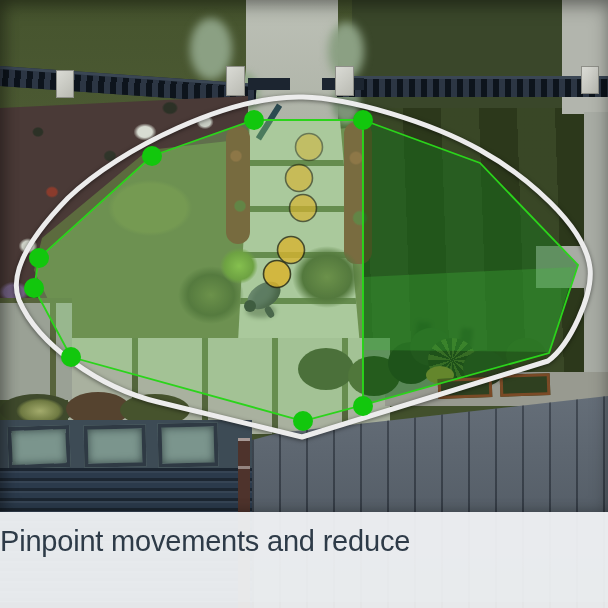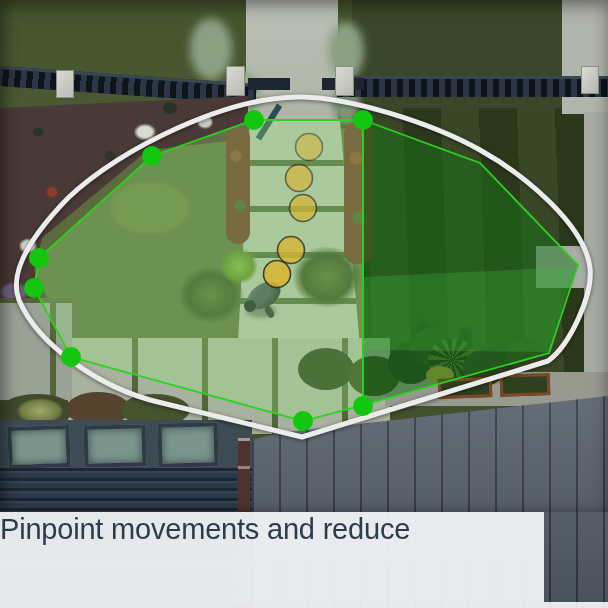--- a/index.html
+++ b/index.html
@@ -122,22 +122,22 @@
   .p-head{left:8px;top:20px;width:12px;height:12px;border-radius:50%;background:#1b2026;}
   .p-leg{left:30px;top:26px;width:7px;height:12px;border-radius:40%;background:#2a2f36;transform:rotate(-30deg);}
 
   .vignette{left:0;top:0;width:608px;height:512px;box-shadow:inset 0 6px 18px rgba(0,0,0,.35), inset 6px 0 14px rgba(0,0,0,.2);pointer-events:none;}
 
   
   .overlay-svg{left:0;top:0;width:608px;height:608px;z-index:20;}
   .boundary{filter:drop-shadow(0 1px 2px rgba(0,0,0,.5));}
 
   
-  .caption{left:0;top:512px;width:544px;height:90px;z-index:30;background:rgba(242,244,247,.94);
-    text-align:center;}
+  .caption{left:0;top:512px;width:608px;height:90px;z-index:30;background:rgba(242,244,247,.94);
+    text-align:center;padding-top:12px;}
   .caption .line{position:static;display:block;font-size:29px;line-height:34px;font-weight:400;
     letter-spacing:-.2px;color:#2e3b48;}
   .caption-footer{left:0;top:602px;width:608px;height:6px;z-index:30;background:rgba(248,249,251,.9);}
 </style>
 </head>
 <body>
 
 <div id="stage">
 
   <div class="lawn-top"></div>

